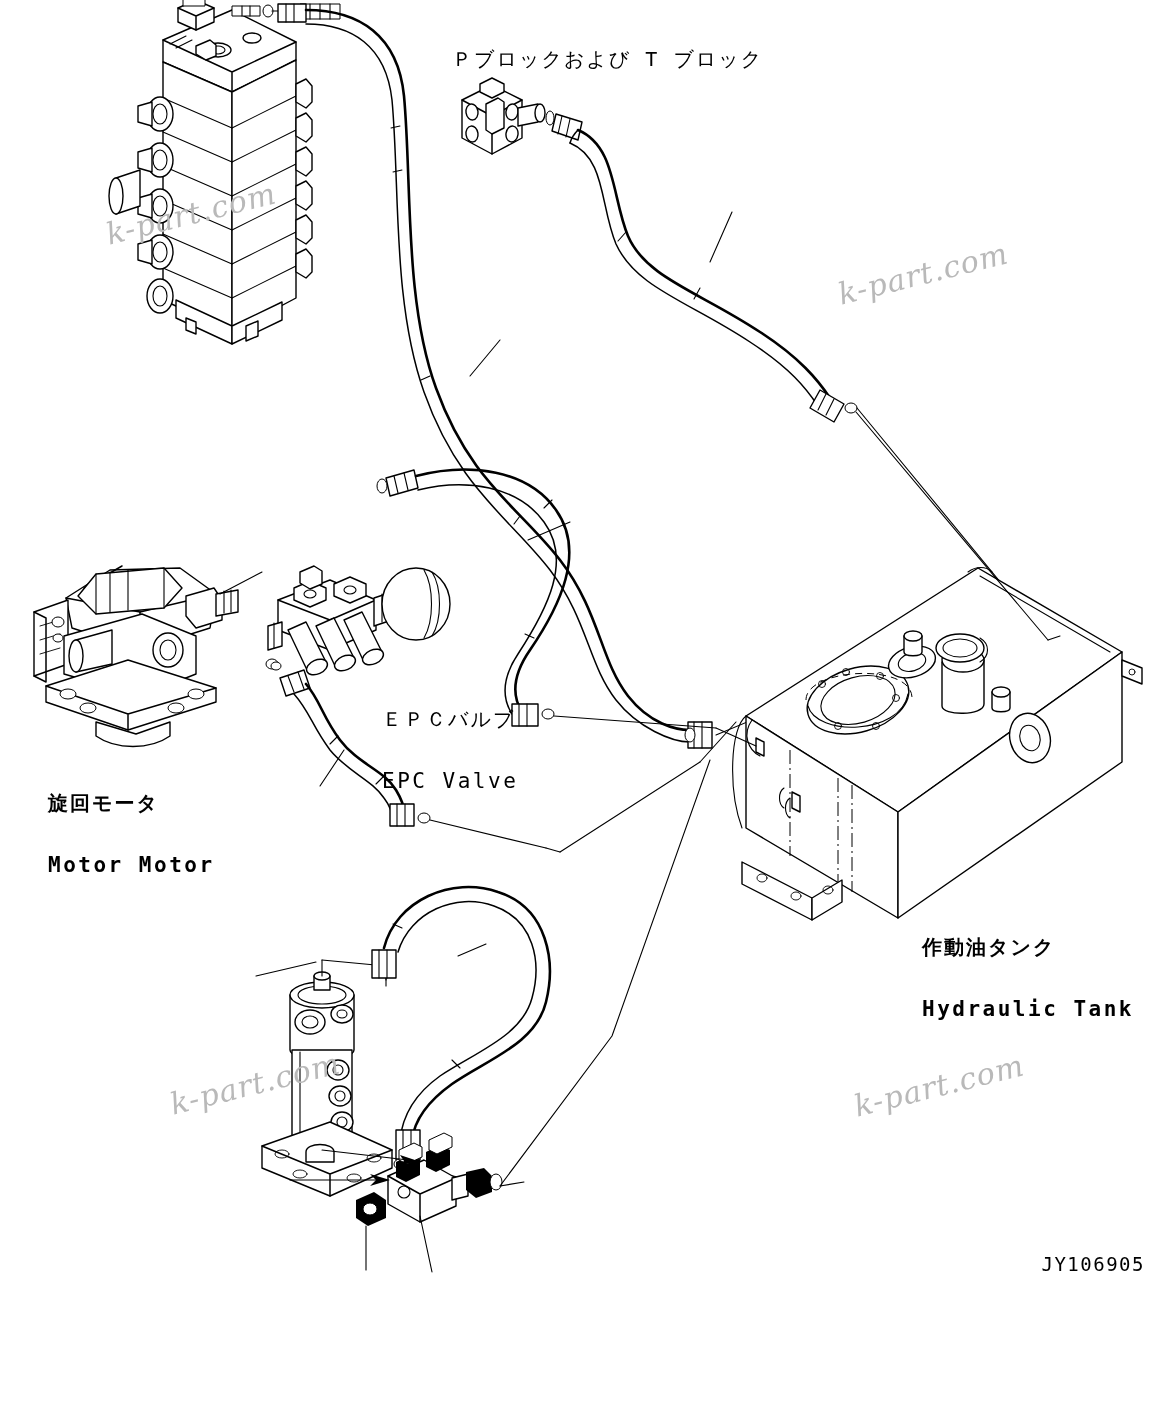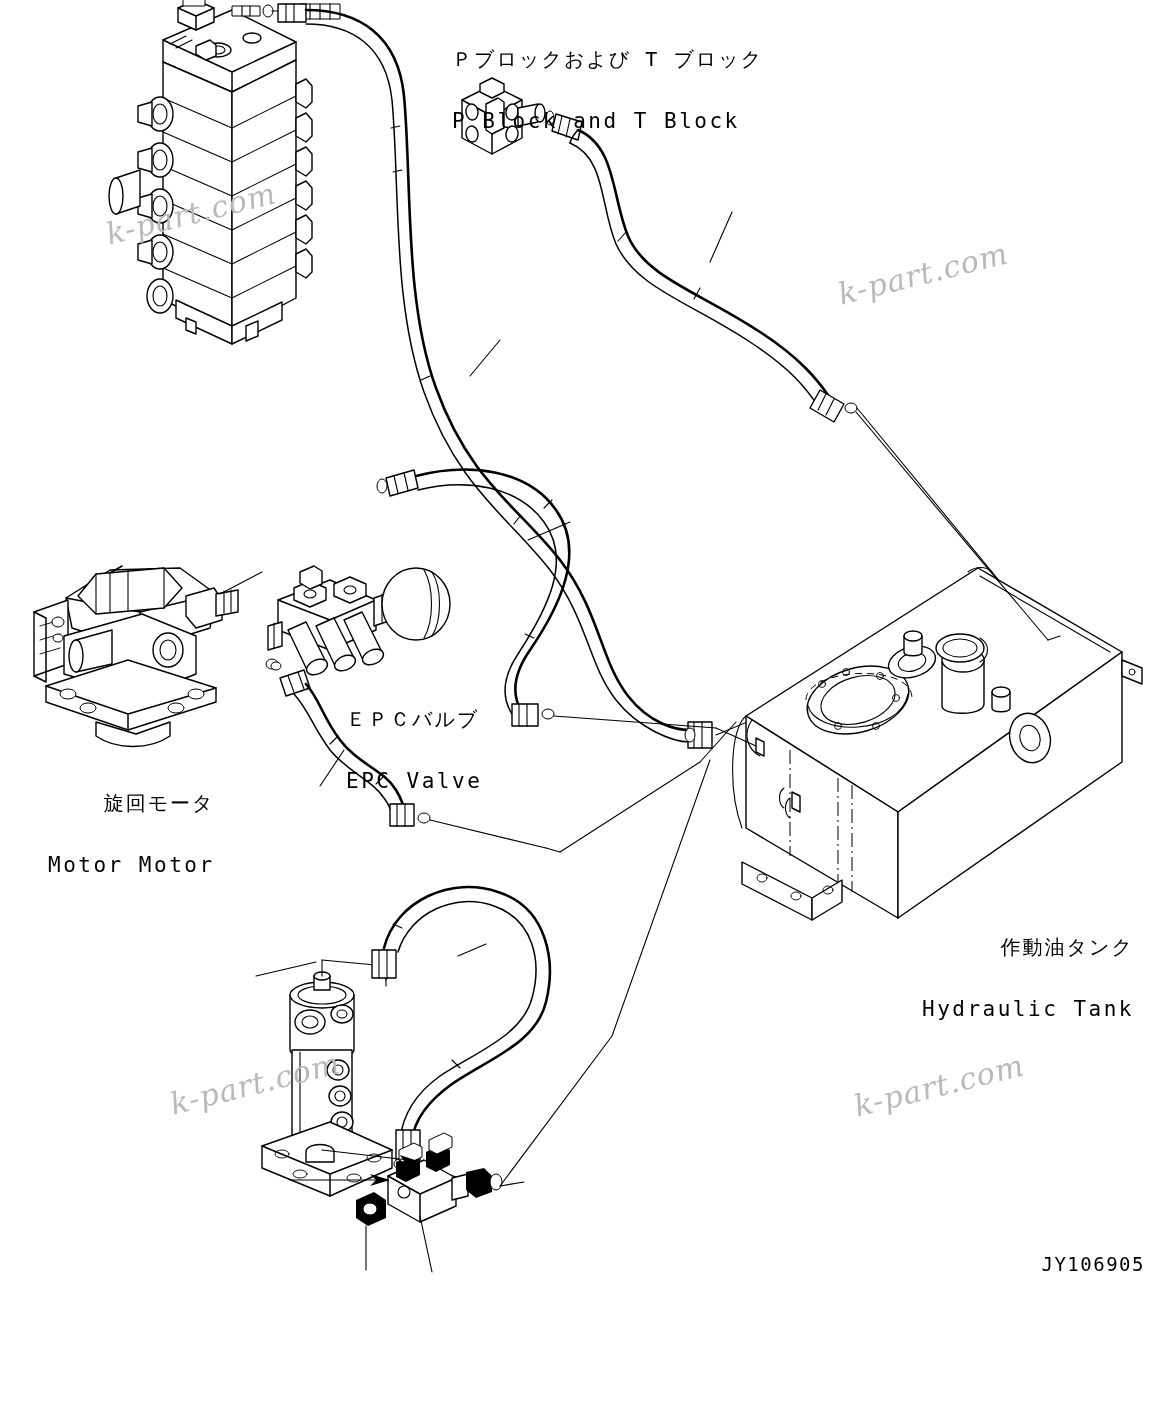--- a/index.html
+++ b/index.html
@@ -12,21 +12,21 @@
   #stage{position:absolute;inset:0;width:1163px;height:1297px;}
   svg.layer{position:absolute;left:0;top:0;width:1163px;height:1420px;}
   .lbl{
     position:absolute;
     font-family:"DejaVu Sans Mono","Liberation Mono",monospace;
     color:#000;white-space:pre;line-height:1.18;
     letter-spacing:1px;
   }
   .lbl .jp{display:block;font-size:20px;letter-spacing:2px;}
   .lbl .en{display:block;font-size:21px;letter-spacing:2.5px;}
-  .lbl.ctr{text-align:right;}
+  .lbl.ctr{text-align:left;font-weight:bold;}
   .wm{
     position:absolute;
     font-family:"DejaVu Serif","Liberation Serif",serif;
     font-style:italic;
     color:#b9b9b9;
     font-size:30px;
     white-space:nowrap;
     letter-spacing:1px;
     user-select:none;
   }
@@ -475,30 +475,29 @@
       <path class="t" d="M700 762 L736 722"></path>
       <path class="t" d="M546 848 L560 852"></path>
       <path class="t" d="M500 1186 L612 1036 L710 760"></path>
       <path class="t" d="M1048 640 L856 412"></path>
     </g>
 
   </svg>
 
   <div class="lbl" style="left:452px;top:10px;">
     <span class="jp">Ｐブロックおよび T ブロック</span>
-    <span class="en">P Block and T Block</span>
   </div>
 
 
   <div class="lbl ctr" style="left:48px;top:754px;">
     <span class="jp">旋回モータ</span>
     <span class="en">Motor Motor</span>
   </div>
 
-  <div class="lbl" style="left:346px;top:670px;">
+  <div class="lbl" style="left:382px;top:670px;">
     <span class="jp">ＥＰＣバルブ</span>
     <span class="en">EPC Valve</span>
   </div>
 
   <div class="lbl ctr" style="left:922px;top:898px;">
     <span class="jp">作動油タンク</span>
     <span class="en">Hydraulic Tank</span>
   </div>
 
 

